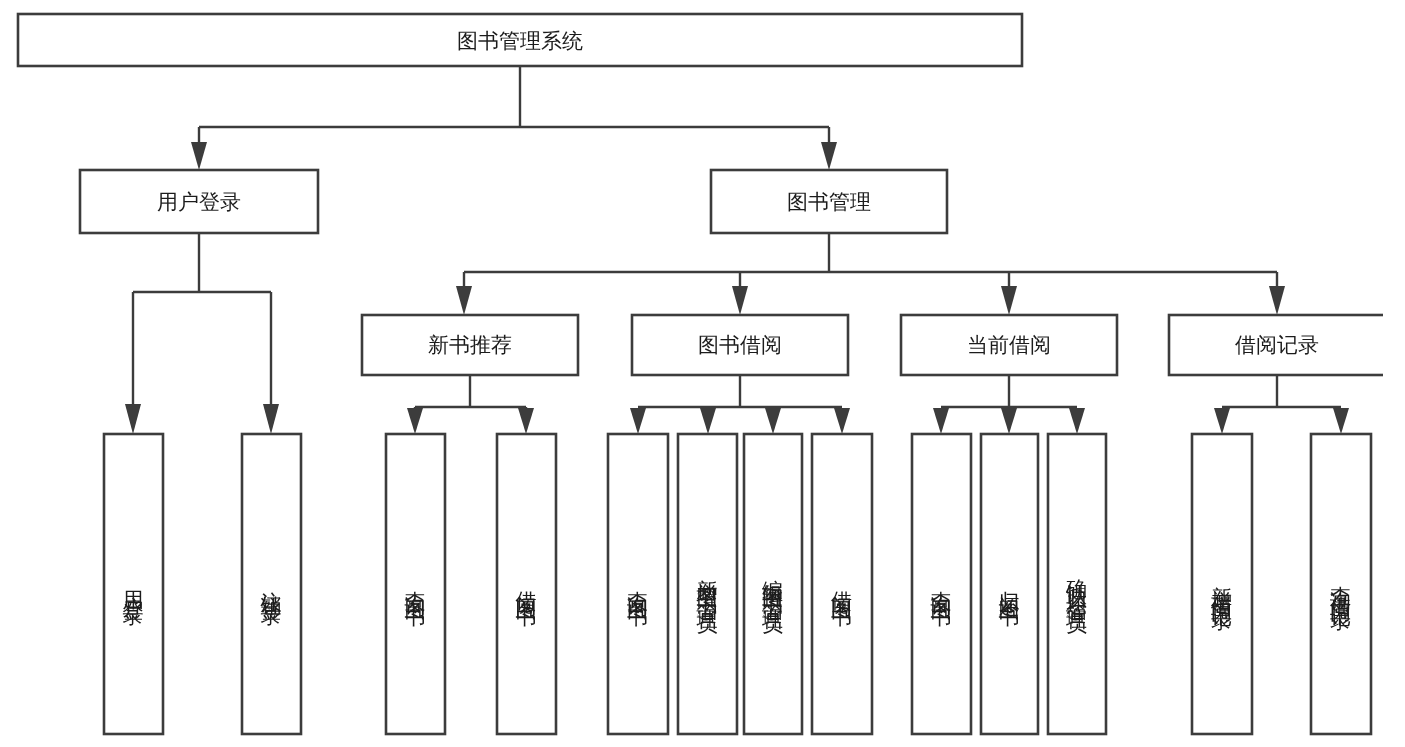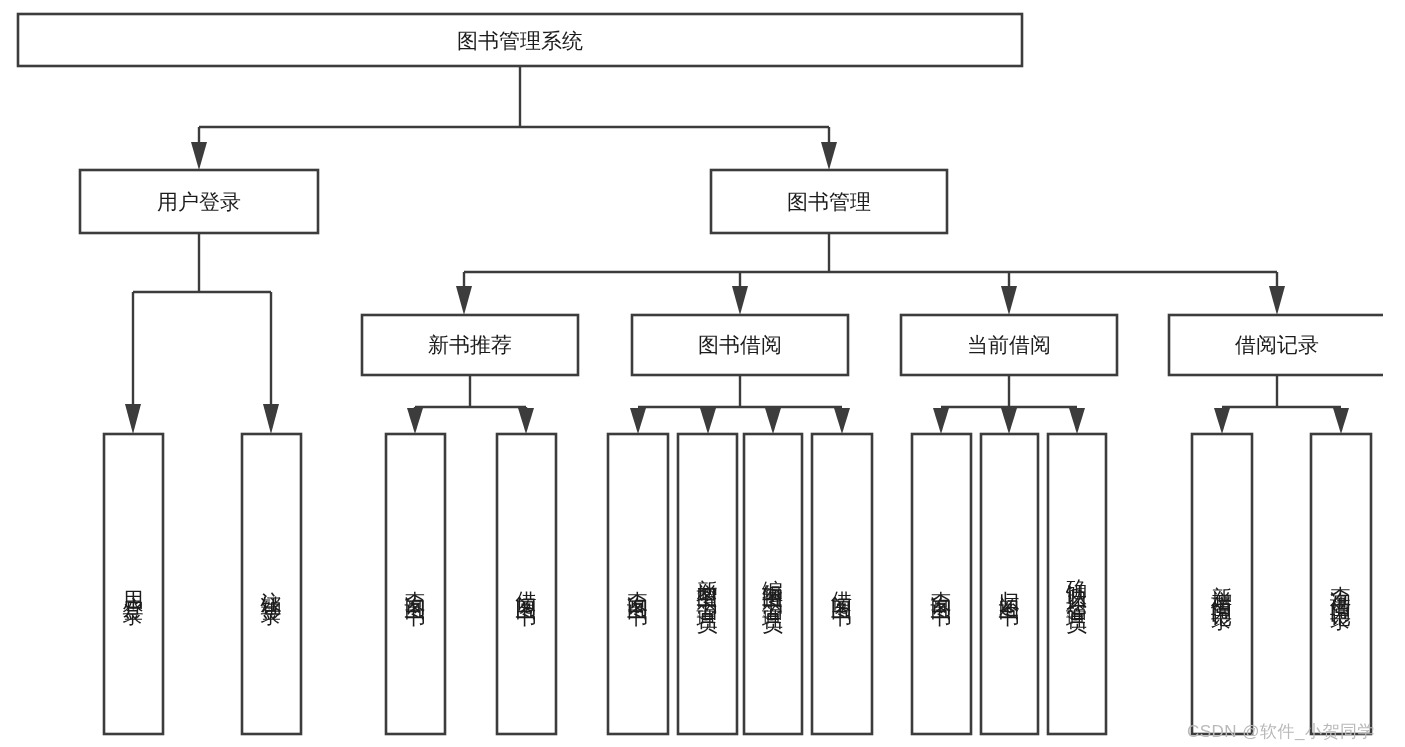--- a/index.html
+++ b/index.html
@@ -222,15 +222,14 @@
     <span class="leaf-label-text">确认归还（管理员）</span>
   </div>
 
   <div class="leaf-label-cell" style="left:1192px; top:434px; width:60px; height:300px;">
     <span class="leaf-label-text">新增借阅记录</span>
   </div>
   <div class="leaf-label-cell" style="left:1311px; top:434px; width:60px; height:300px;">
     <span class="leaf-label-text">查询借阅记录</span>
   </div>
 
-  <div id="watermark">CSDN @软件_小贺同学</div>
 
 </div>
 
 </body></html>

